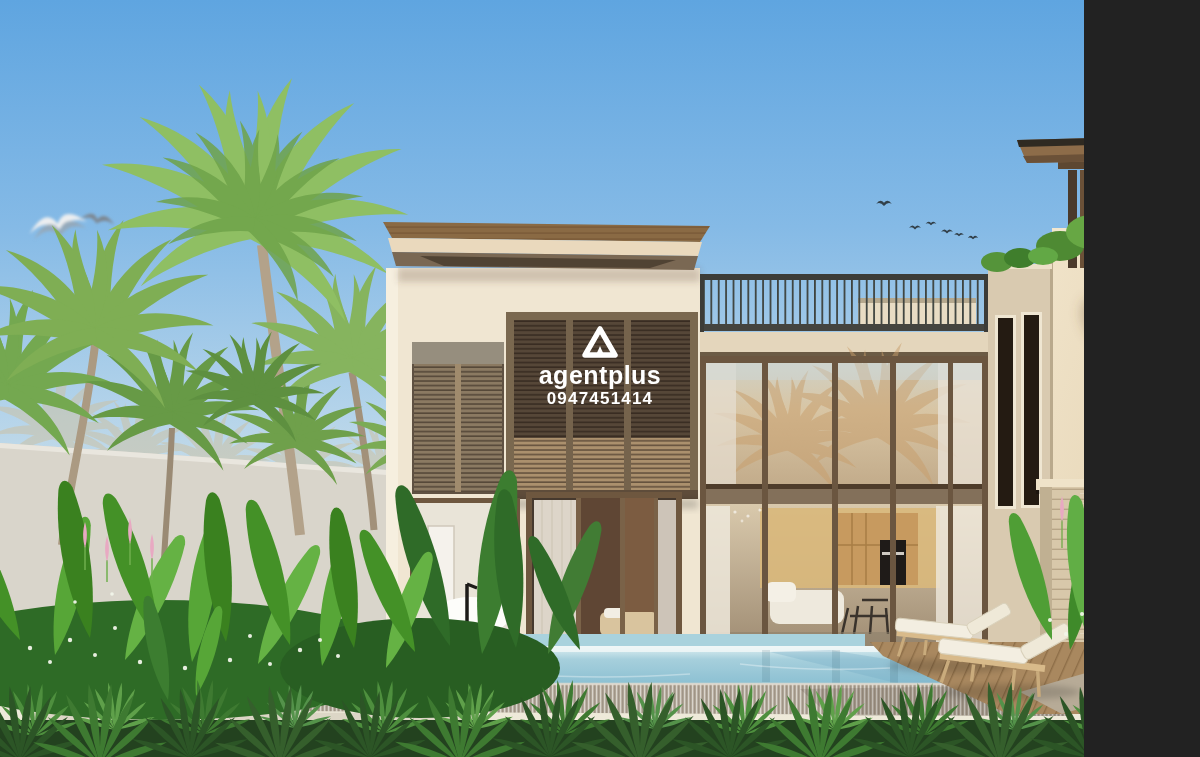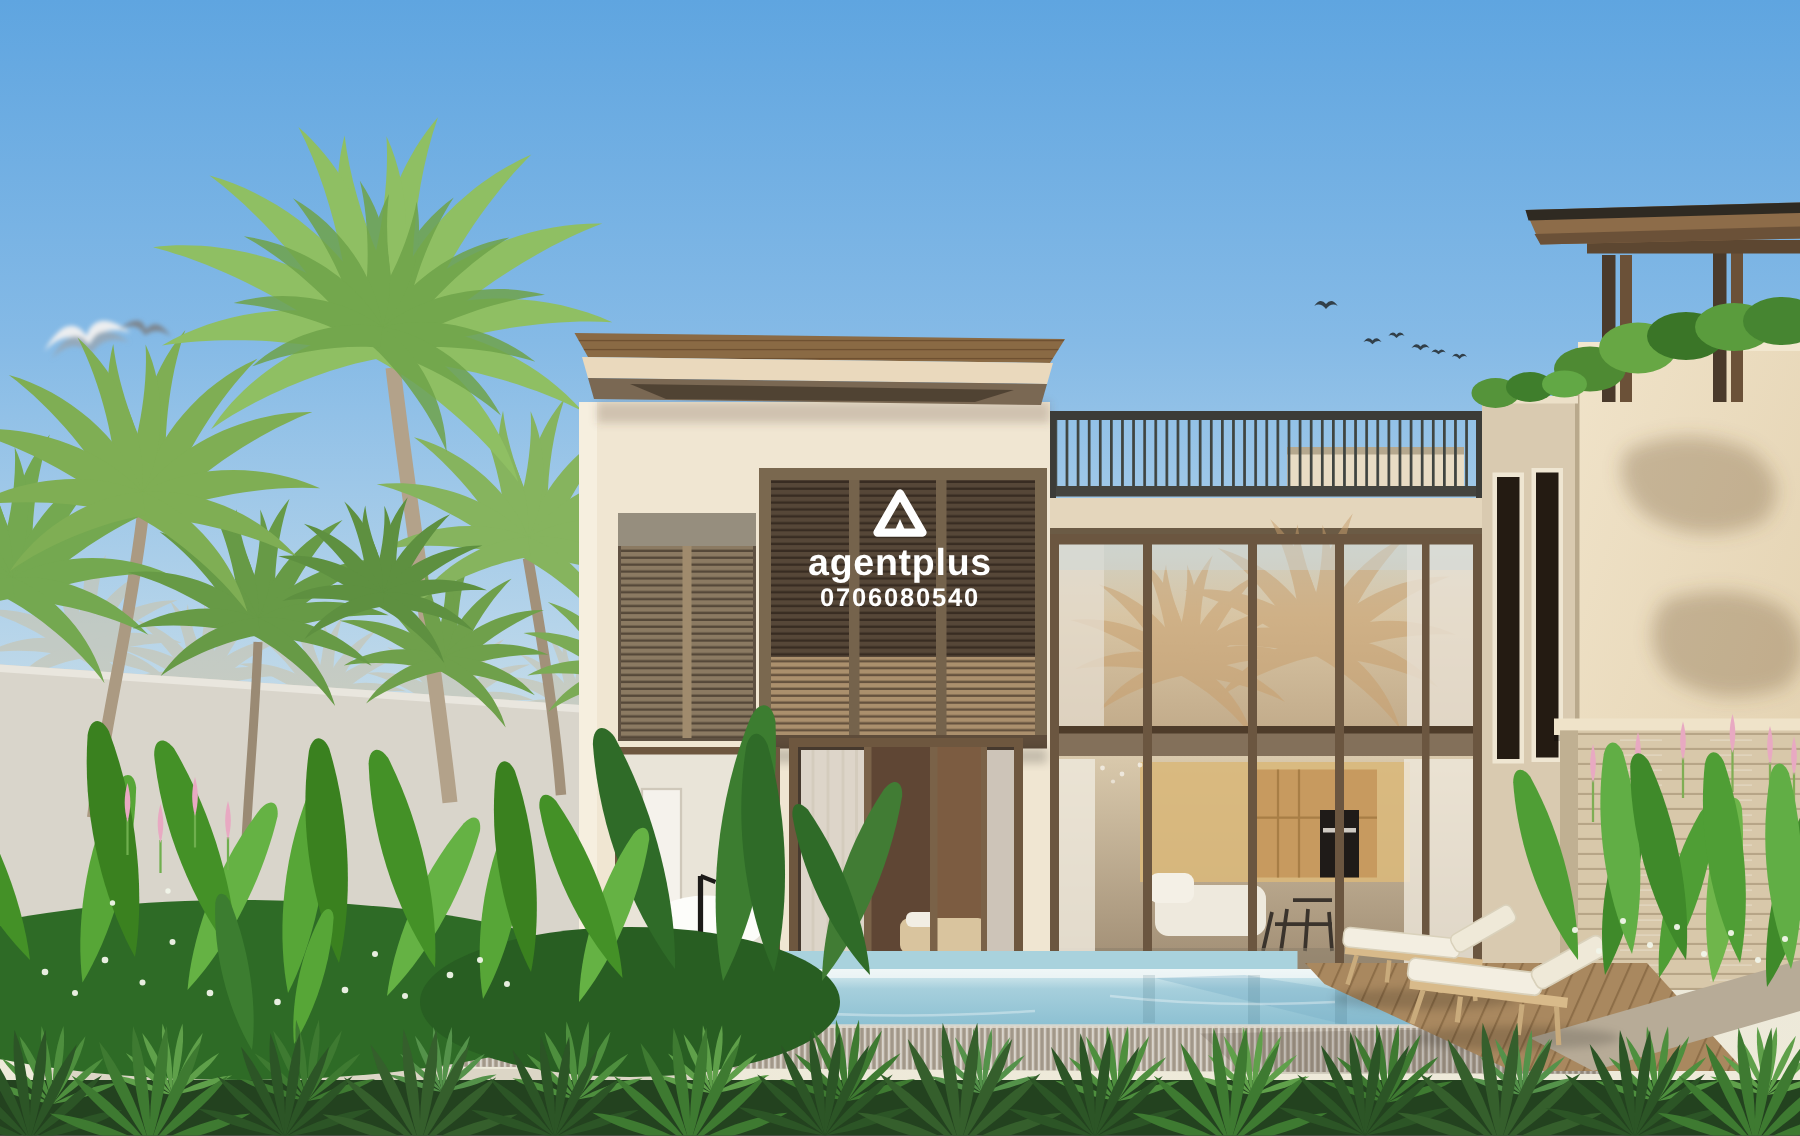--- a/index.html
+++ b/index.html
@@ -1,16 +1,16 @@
 <!DOCTYPE html>
 <html><head>
 <meta charset="utf-8">
 <style>
   html,body{margin:0;padding:0;background:#222;}
-  .stage{position:relative;width:1200px;height:757px;overflow:hidden;
+  .stage{position:relative;width:1084px;height:757px;overflow:hidden;
          font-family:"Liberation Sans","DejaVu Sans",sans-serif;}
   .stage svg.scene{position:absolute;left:0;top:0;}
   .watermark{position:absolute;left:480px;top:326px;width:240px;text-align:center;
              color:#ffffff;pointer-events:none;}
   .watermark .wm-logo{display:block;margin:0 auto 4px auto;}
   .wm-brand{font-size:25px;font-weight:700;letter-spacing:.5px;line-height:1.05;}
   .wm-phone{font-size:17px;font-weight:700;letter-spacing:1.2px;line-height:1.15;margin-top:1px;}
 </style>
 </head>
 <body>
@@ -488,15 +488,15 @@
     </g>
   </g>
 </svg>
 
   <div class="watermark">
     <svg class="wm-logo" width="36" height="32" viewBox="0 0 36 32">
       <path d="M18,3 L33,29 L3,29 Z" fill="none" stroke="#ffffff" stroke-width="5.5" stroke-linejoin="round"></path>
       <path d="M14,29 L18,20 L22,29 Z" fill="#ffffff"></path>
     </svg>
     <div class="wm-brand">agentplus</div>
-    <div class="wm-phone">0706080540</div>
+    <div class="wm-phone">0947451414</div>
   </div>
 </div>
 
 </body></html>

